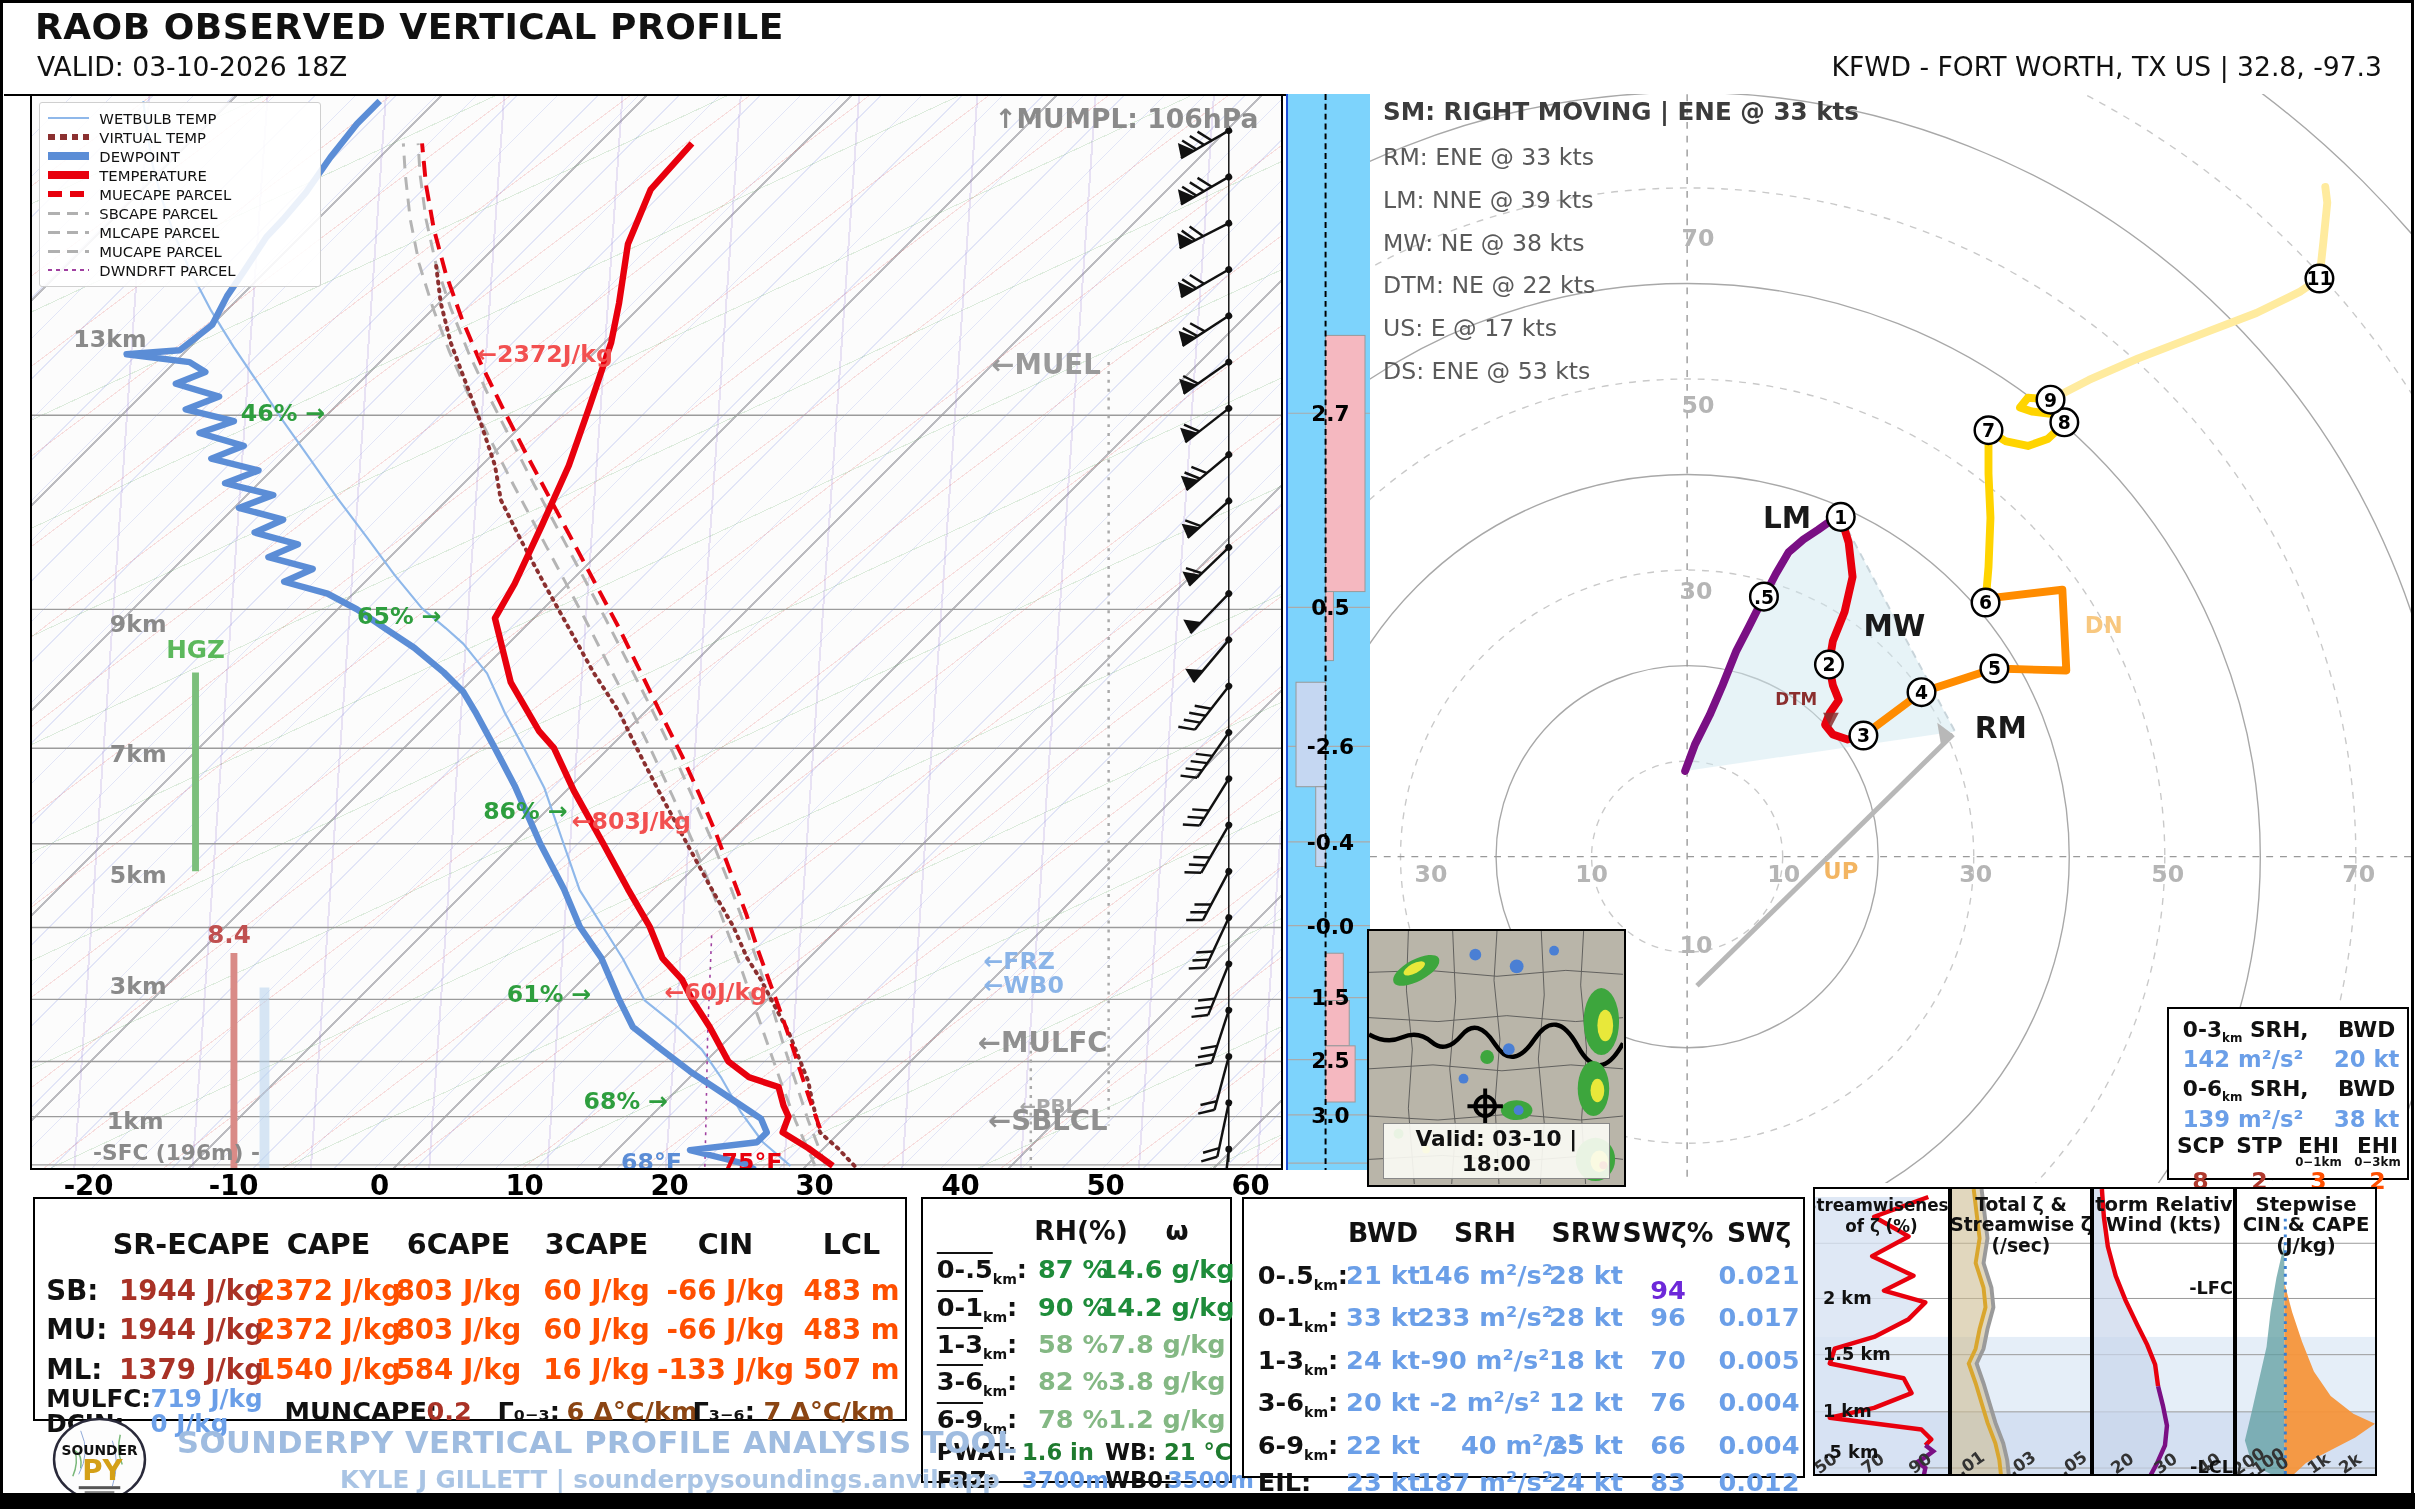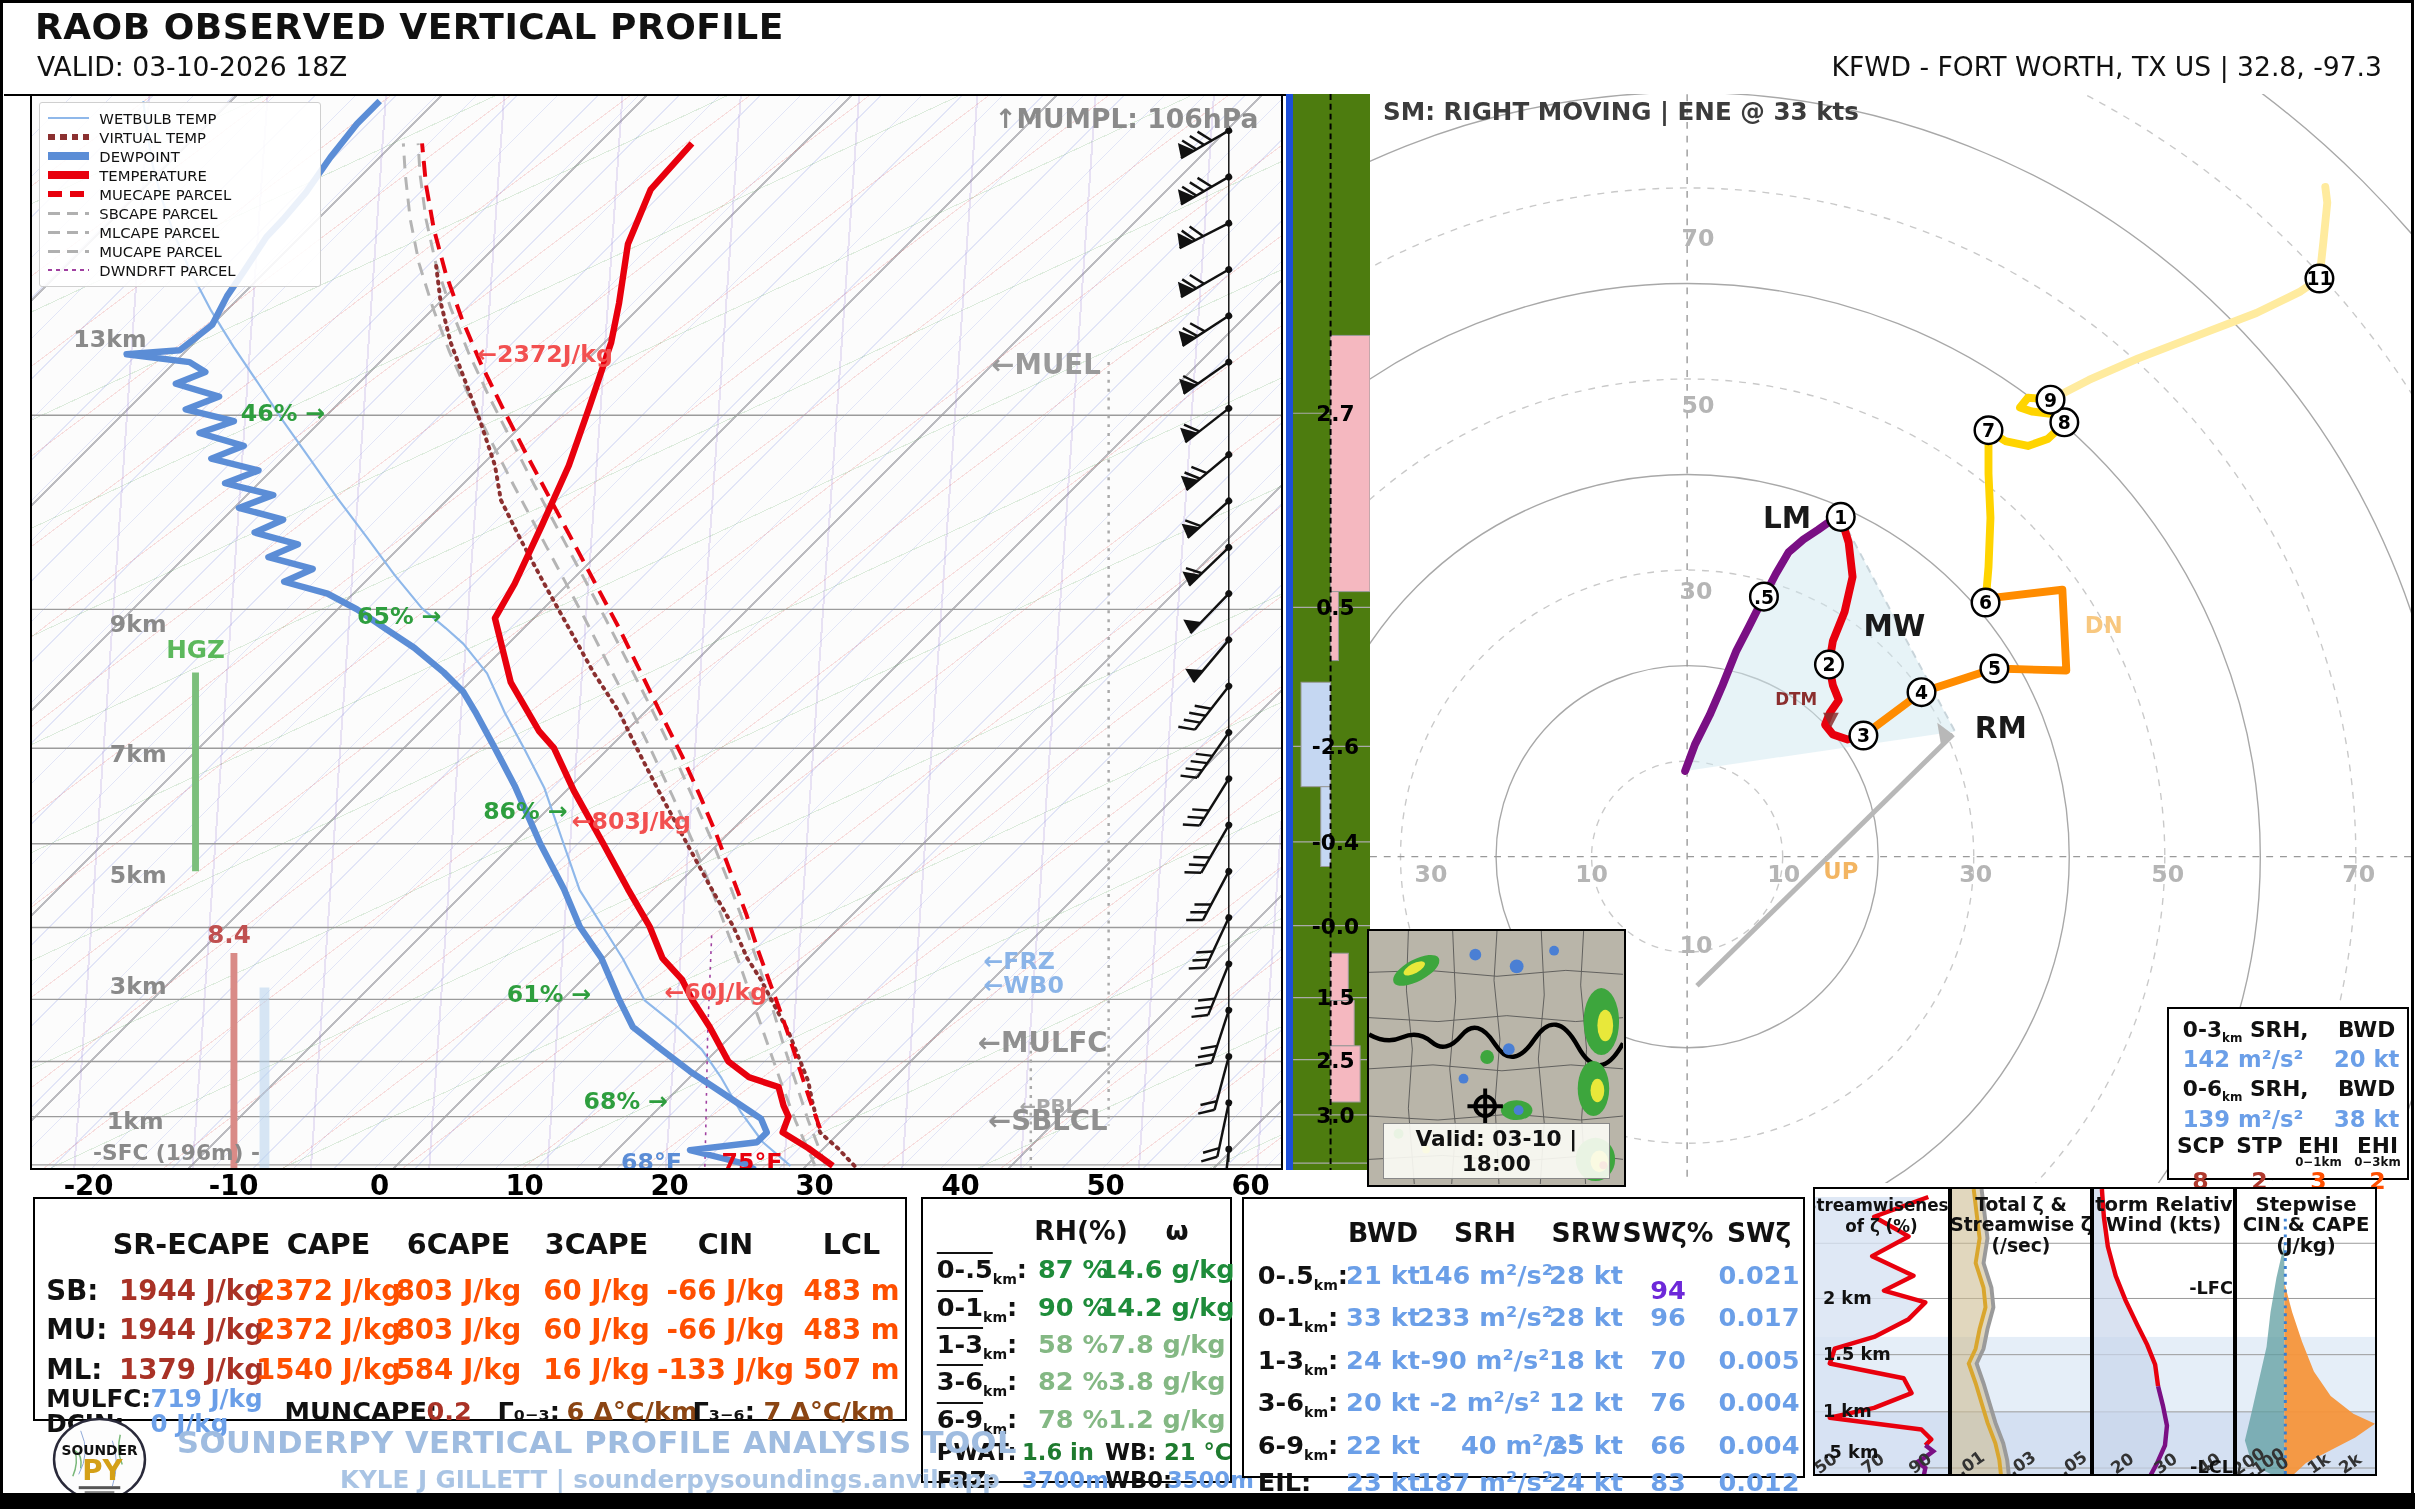--- a/index.html
+++ b/index.html
@@ -20,21 +20,21 @@
       repeating-linear-gradient(135deg,transparent 0 143px, rgba(110,110,120,.45) 143px 145px);}
   #skewt svg{position:absolute;left:0;top:0;}
   #legend{position:absolute;left:7.9px;top:5.9px;width:264px;background:rgba(255,255,255,.88);border:1.5px solid #cfcfcf;border-radius:3px;padding:5.9px 7.9px;}
   .lg-row{display:flex;align-items:center;height:19px;}
   .lg-sw{width:41px;margin-right:9.9px;flex:0 0 41px;}
   .lg-lab{font-size:14.8px;color:#111;}
   #plabels div{position:absolute;right:2388px;width:0;}
   .plab{position:absolute;font-size:27.6px;font-weight:700;color:#000;}
   #taxis{left:29.6px;top:1169px;width:1253px;height:29.6px;}
   .ttick{position:absolute;font-size:27.6px;font-weight:700;color:#000;transform:translateX(-50%);}
-  #advect{left:1286px;top:94px;width:85px;height:1076px;border-left:7px solid #1d4ed8;border-right:2px solid #000;box-sizing:content-box;background:#4d7c0f;}
+  #advect{left:1286px;top:94px;width:85px;height:1076px;border-left:2px solid #1d4ed8;border-right:2px solid #000;box-sizing:content-box;background:#7dd3fc;}
   #hodo{left:1370px;top:94px;width:1041px;height:1089px;overflow:hidden;background:#fff;}
   #sm-block{left:1383px;top:97px;}
   .sm-title{font-size:24.6px;font-weight:800;color:#3c3c3c;margin-bottom:17px;}
   .sm-line{font-size:23.6px;color:#5a5a5a;margin-bottom:14.8px;}
   #radar{left:1367px;top:929px;width:259px;height:258px;border:2.5px solid #000;box-sizing:border-box;background:#b9b5a9;overflow:hidden;}
   .radar-valid{position:absolute;left:13.8px;bottom:5.9px;width:225px;background:rgba(252,252,245,.9);border:1px solid #888;font-size:21.7px;font-weight:800;text-align:center;padding:2px 0;}
   #srhbox{left:2167px;top:1007px;width:242px;height:173px;border:2.5px solid #000;box-sizing:border-box;background:#fff;font-weight:700;}
   .srh-r{position:absolute;white-space:nowrap;}
   .blue{color:#6b9fe8;}
   .box{border:2.5px solid #000;box-sizing:border-box;background:#fff;}
@@ -422,20 +422,28 @@
       <text x="448" y="440" fill="#1a1a1a" font-size="30" font-weight="800" text-anchor="end">LM</text>
       <text x="564" y="550" fill="#1a1a1a" font-size="30" font-weight="800" text-anchor="end">MW</text>
       <text x="614" y="654" fill="#1a1a1a" font-size="30" font-weight="800" text-anchor="start">RM</text>
       <text x="454" y="620" fill="#8b2e2e" font-size="17" font-weight="800" text-anchor="end">DTM</text>
       <text x="478" y="797" fill="#f3b562" font-size="23" font-weight="800" text-anchor="middle">UP</text>
       <text x="745" y="547" fill="#f8c880" font-size="23" font-weight="800" text-anchor="middle">DN</text>
     </svg>
 </div>
 <div class="abs" id="sm-block">
   <div class="sm-title">SM: RIGHT MOVING | ENE @ 33 kts</div>
+  <div id="sm-lines">
+      <div class="sm-line">RM: ENE @ 33 kts</div>
+      <div class="sm-line">LM: NNE @ 39 kts</div>
+      <div class="sm-line">MW: NE @ 38 kts</div>
+      <div class="sm-line">DTM: NE @ 22 kts</div>
+      <div class="sm-line">US: E @ 17 kts</div>
+      <div class="sm-line">DS: ENE @ 53 kts</div>
+    </div>
 </div>
 
 <div class="abs" id="radar">
   <svg width="254" height="253" viewBox="0 0 258 257">
     <g stroke="#4a4a4a" stroke-width="1" fill="none" opacity="0.8">
       <path d="M40,0 L38,60 L44,120 L40,180 L46,257"></path>
         <path d="M85,0 L88,70 L82,140 L88,200 L84,257"></path>
       <path d="M130,0 L127,50 L133,110 L128,175 L132,257"></path>
         <path d="M175,0 L178,65 L172,130 L178,195 L174,257"></path>
       <path d="M218,0 L215,55 L221,120 L216,190 L220,257"></path>

